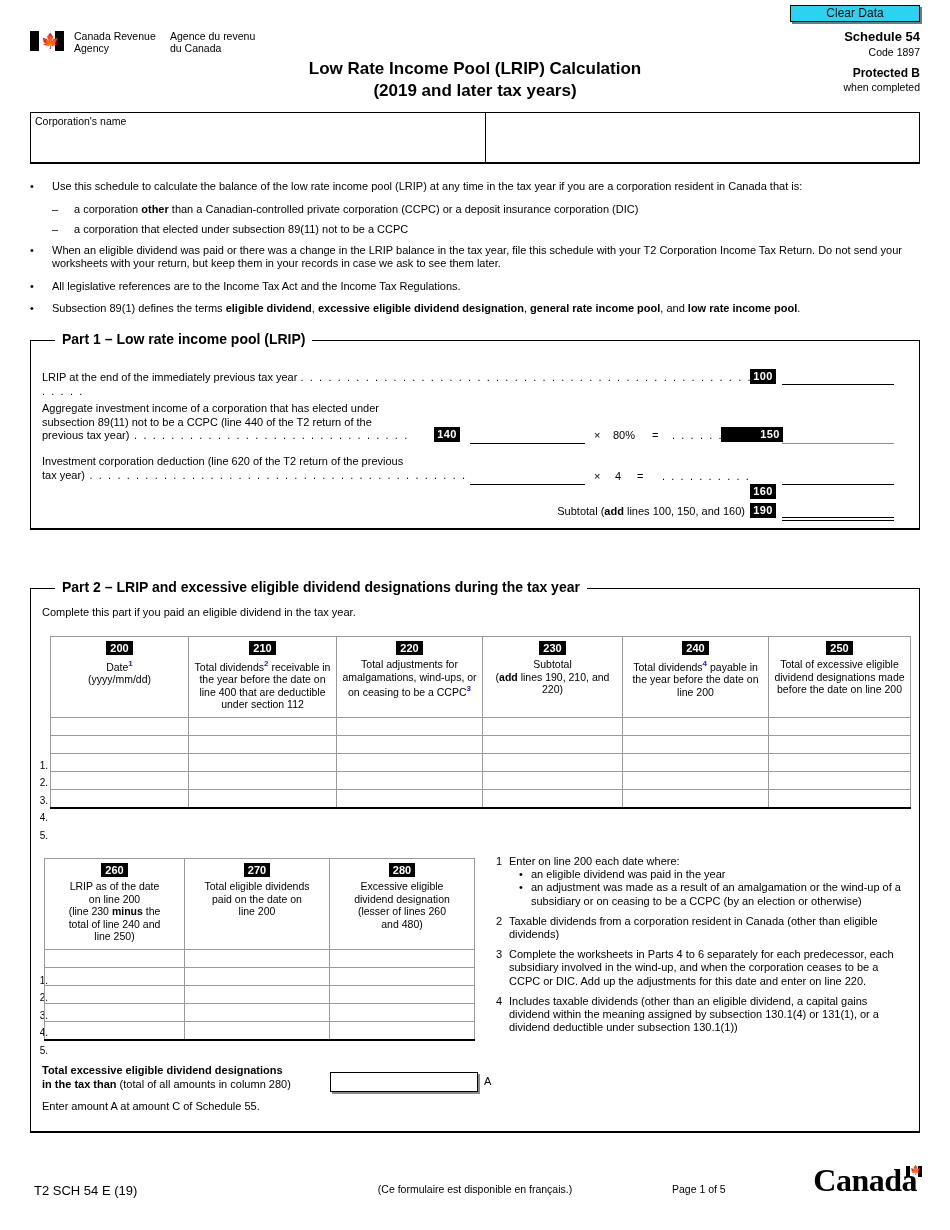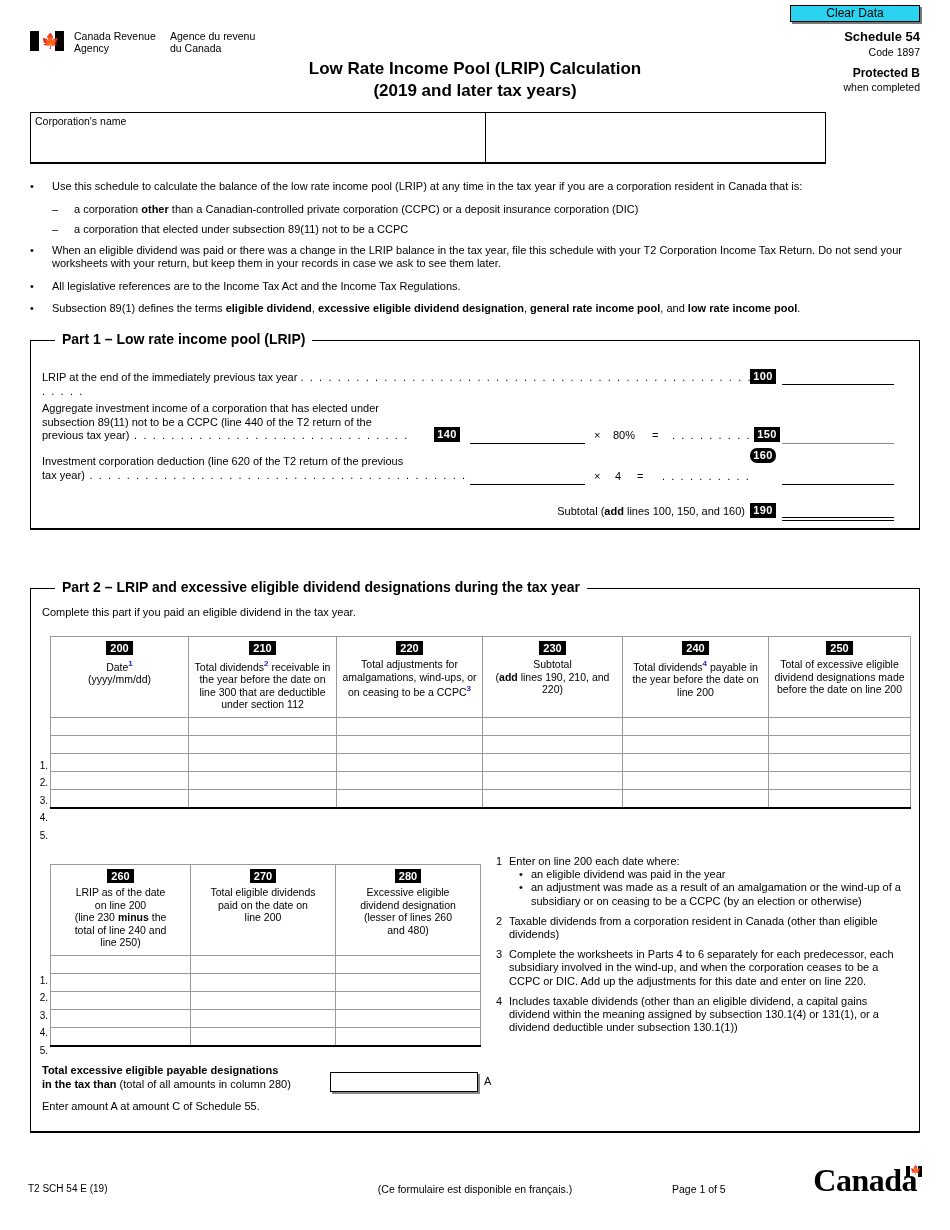--- a/index.html
+++ b/index.html
@@ -115,21 +115,21 @@
   }
   .right-head .whenc {
     font-size: 10.5px;
   }
 
   
   .id-box {
     position: absolute;
     left: 30px;
     top: 112px;
-    width: 796px;
+    width: 890px;
     height: 52px;
     border: 1px solid #000;
     border-bottom: 2.5px solid #000;
     box-sizing: border-box;
   }
   .id-cell {
     position: absolute;
     top: 0;
     height: 100%;
     box-sizing: border-box;
@@ -301,21 +301,21 @@
     font-size: 10px;
     text-align: right;
   }
   .rownums div {
     height: 17.4px;
     line-height: 17.4px;
   }
 
   
   #tableA { left: 50px; top: 636px; width: 860px; }
-  #tableB { left: 50px; top: 858px; width: 430px; margin-top: 6px; }
+  #tableB { left: 44px; top: 858px; width: 430px; }
 
   #tableA th { border-top: 1px solid #9a9a9a; }
   #tableA tr.last td { border-bottom: 2px solid #000; }
   #tableB tr.last td { border-bottom: 2px solid #000; }
 
   .vsep { border-left: 1.5px solid #000 !important; }
 
   
   .notes {
     position: absolute;
@@ -365,23 +365,23 @@
   .enter-amt {
     position: absolute;
     left: 42px;
     top: 1100px;
     font-size: 11px;
   }
 
   
   .footer-left {
     position: absolute;
-    left: 28px;
+    left: 34px;
     top: 1183px;
-    font-size: 10px;
+    font-size: 13px;
   }
   .footer-center {
     position: absolute;
     left: 0;
     top: 1183px;
     width: 950px;
     text-align: center;
     font-size: 10.5px;
   }
   .footer-page {
@@ -505,33 +505,33 @@
     <div>Aggregate investment income of a corporation that has elected under</div>
     <div>subsection 89(11) not to be a CCPC (line 440 of the T2 return of the</div>
     <div><span>previous tax year)</span><span class="dots"> . . . . . . . . . . . . . . . . . . . . . . . . . . . . . .</span></div>
   </div>
   <div class="linebox" style="left:434px; top:427px;">140</div>
   <div class="fieldline" style="left:470px; top:442px; width:115px; height:1px;"></div>
   <div class="op" style="left:594px; top:429px;">×</div>
   <div class="op" style="left:613px; top:429px;">80%</div>
   <div class="op" style="left:652px; top:429px;">=</div>
   <div class="op dots" style="left:672px; top:429px;">. . . . . . . . .</div>
-  <div class="linebox" style="left:754px; top:427px;">150</div>
+  <div class="linebox" style="left:721px; top:427px;padding-left:36px;">150</div>
   <div class="fieldline grey" style="left:782px; top:442px; width:112px; height:1px;"></div>
 
   <div class="p1-line" style="left:42px; top:455px; width:440px;">
     <div>Investment corporation deduction (line 620 of the T2 return of the previous</div>
     <div><span>tax year)</span><span class="dots"> . . . . . . . . . . . . . . . . . . . . . . . . . . . . . . . . . . . . . . . . .</span></div>
   </div>
   <div class="fieldline" style="left:470px; top:483px; width:115px; height:1px;"></div>
   <div class="op" style="left:594px; top:470px;">×</div>
   <div class="op" style="left:615px; top:470px;">4</div>
   <div class="op" style="left:637px; top:470px;">=</div>
   <div class="op dots" style="left:662px; top:470px;">. . . . . . . . . .</div>
-  <div class="linebox" style="left:750px; top:448px;border-radius:7px;">160</div>
+  <div class="linebox" style="left:750px; top:484px;">160</div>
   <div class="fieldline" style="left:782px; top:483px; width:112px; height:1px;"></div>
 
   <div class="p1-line" style="left:530px; top:505px; width:215px; text-align:right;">
     <span>Subtotal (</span><b class="bold">add</b><span> lines 100, 150, and 160)</span>
   </div>
   <div class="linebox" style="left:750px; top:503px;">190</div>
   <div class="fieldline dbl" style="left:782px; top:516px; width:112px; height:1px;"></div>
 
   <div class="part-box" id="part2"></div>
   <div class="part-title" id="p2title">Part 2 – LRIP and excessive eligible dividend designations during the tax year</div>
@@ -557,21 +557,21 @@
     <thead>
       <tr>
         <th>
           <span class="colnum">200</span><br>
           <span>Date</span><span class="sup">1</span><br>
           <span>(yyyy/mm/dd)</span>
         </th>
         <th class="vsep">
           <span class="colnum">210</span><br>
           <span>Total dividends</span><span class="sup">2</span>
-          <span>receivable in the year before the date on line 300 that are deductible under section 112</span>
+          <span>receivable in the year before the date on line 400 that are deductible under section 112</span>
         </th>
         <th>
           <span class="colnum">220</span><br>
           <span>Total adjustments for amalgamations, wind-ups, or on ceasing to be a CCPC</span><span class="sup">3</span>
         </th>
         <th class="vsep">
           <span class="colnum">230</span><br>
           <span>Subtotal</span><br>
           <span><span>(</span><b class="bold">add</b><span> lines 190, 210, and 220)</span></span>
         </th>
@@ -721,21 +721,21 @@
       <span class="note-n">3</span>
       <span class="note-t">Complete the worksheets in Parts 4 to 6 separately for each predecessor, each subsidiary involved in the wind-up, and when the corporation ceases to be a CCPC or DIC. Add up the adjustments for this date and enter on line 220.</span>
     </div>
     <div class="note">
       <span class="note-n">4</span>
       <span class="note-t">Includes taxable dividends (other than an eligible dividend, a capital gains dividend within the meaning assigned by subsection 130.1(4) or 131(1), or a dividend deductible under subsection 130.1(1))</span>
     </div>
   </div>
 
   <div class="total-block">
-    <div><b class="bold">Total excessive eligible payable designations</b></div>
+    <div><b class="bold">Total excessive eligible dividend designations</b></div>
     <div><b class="bold">in the tax than</b><span> (total of all amounts in column 280)</span></div>
   </div>
   <div class="total-field"></div>
   <div class="amount-a">A</div>
   <div class="enter-amt">Enter amount A at amount C of Schedule 55.</div>
 
   <div class="footer-left">T2 SCH 54 E (19)</div>
   <div class="footer-center">(Ce formulaire est disponible en français.)</div>
   <div class="footer-page">Page 1 of 5</div>
   <div class="canada-wordmark">

